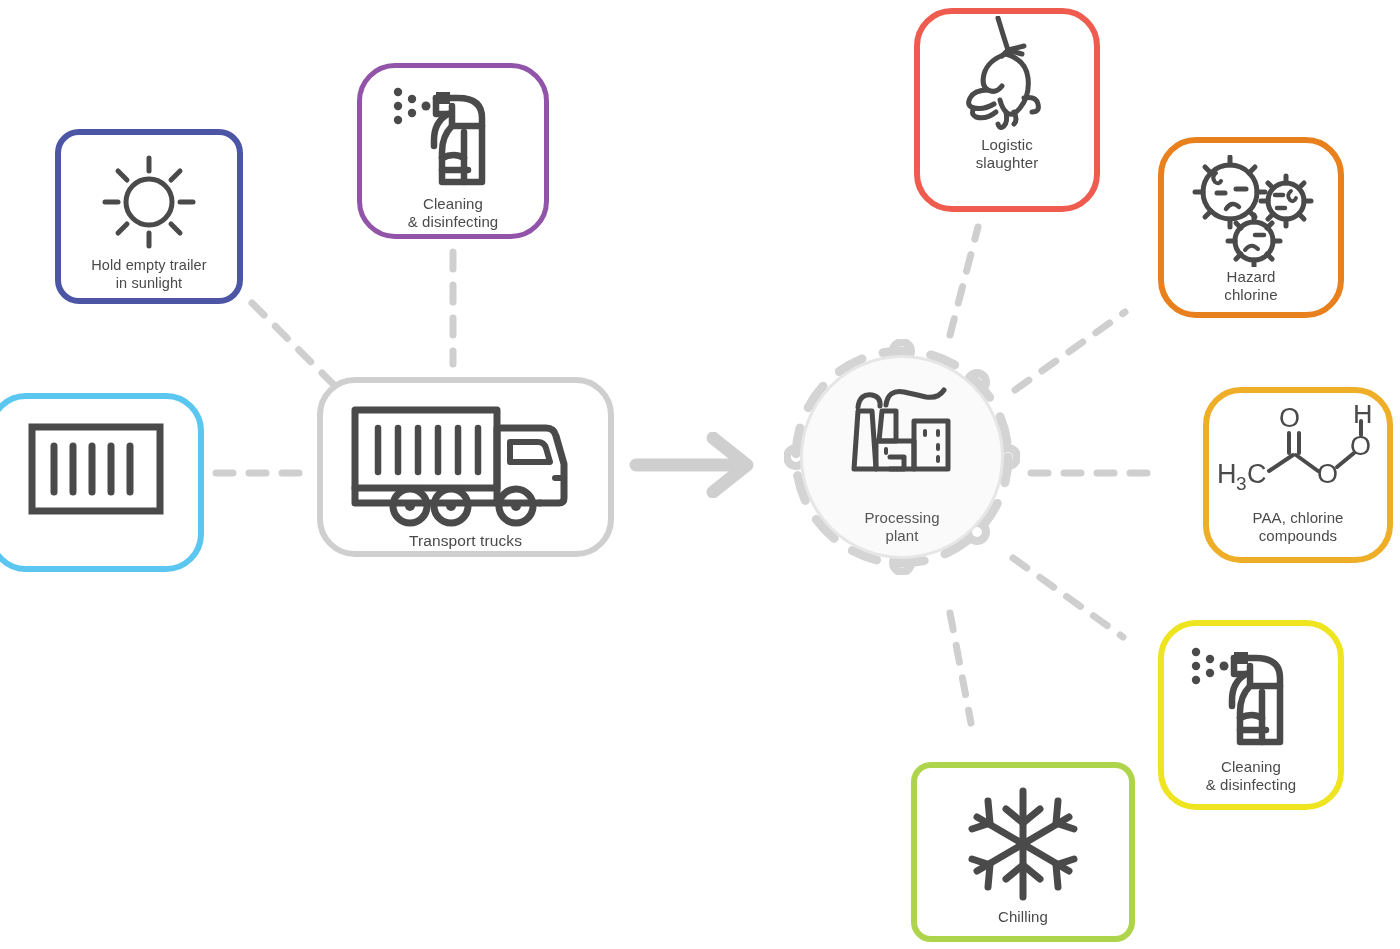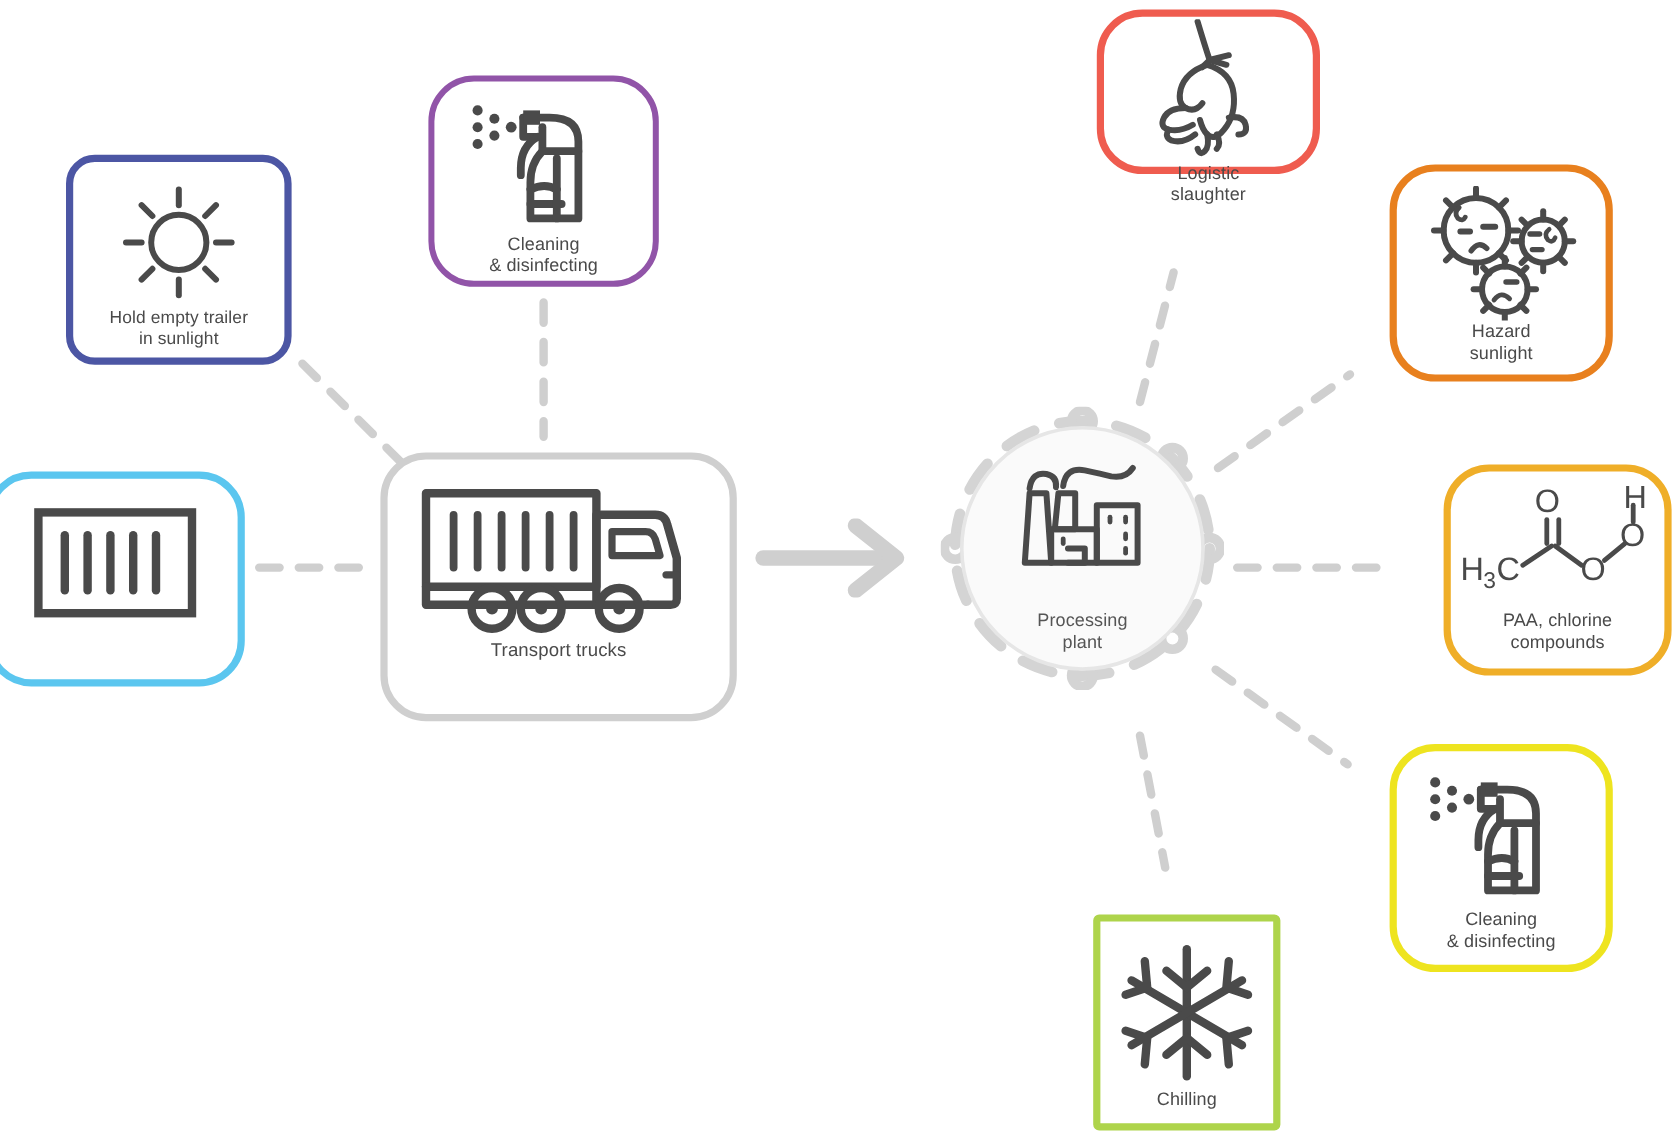--- a/index.html
+++ b/index.html
@@ -68,28 +68,28 @@
   #node-limit-trailer .icon-wrap { height: 112px; padding-top: 14px; }
   #node-limit-trailer .label { font-size: 14.5px; }
 
   #node-clean-purple {
     left: 357px; top: 63px; width: 192px; height: 176px;
     border-width: 5px; border-color: #9154a8; border-radius: 38px;
   }
   #node-clean-purple .icon-wrap { height: 115px; padding-top: 12px; }
 
   #node-trucks {
-    left: 317px; top: 377px; width: 297px; height: 224px;
+    left: 317px; top: 377px; width: 297px; height: 180px;
     border-width: 6px; border-color: #cfcfcf; border-radius: 38px;
   }
   #node-trucks .icon-wrap { height: 135px; padding-top: 16px; }
   #node-trucks .label { font-size: 15.5px; }
 
   #node-logistic {
-    left: 914px; top: 8px; width: 186px; height: 137px;
+    left: 914px; top: 8px; width: 186px; height: 204px;
     border-width: 6px; border-color: #ef5c4f; border-radius: 38px;
   }
   #node-logistic .icon-wrap { height: 116px; padding-top: 6px; }
 
   #node-hazard {
     left: 1158px; top: 137px; width: 186px; height: 181px;
     border-width: 6px; border-color: #e8801e; border-radius: 38px;
   }
   #node-hazard .icon-wrap { height: 115px; padding-top: 10px; }
 
@@ -99,22 +99,22 @@
   }
   #node-paa .icon-wrap { height: 108px; padding-top: 8px; }
 
   #node-clean-yellow {
     left: 1158px; top: 620px; width: 186px; height: 190px;
     border-width: 6px; border-color: #eee41f; border-radius: 38px;
   }
   #node-clean-yellow .icon-wrap { height: 120px; padding-top: 12px; }
 
   #node-chilling {
-    left: 911px; top: 762px; width: 156px; height: 180px;
-    border-width: 6px; border-color: #aed44b; border-radius: 5px;
+    left: 911px; top: 762px; width: 224px; height: 180px;
+    border-width: 6px; border-color: #aed44b; border-radius: 20px;
   }
   #node-chilling .icon-wrap { height: 128px; padding-top: 12px; }
 
   #node-plant {
     left: 800px; top: 355px; width: 204px; height: 204px;
     border: none; background: transparent; border-radius: 50%;
   }
   #node-plant .inner-disc {
     position: absolute;
     left: 0; top: 0;
@@ -416,21 +416,21 @@
             <line x1="82" y1="99" x2="87" y2="104"></line>
             <line x1="56" y1="99" x2="51" y2="104"></line>
             <line x1="82" y1="73" x2="87" y2="68"></line>
           </g>
           <line x1="70" y1="80" x2="79" y2="80" stroke-width="4.5"></line>
           <path d="M60 95 Q66 87 73 94" stroke-width="4"></path>
         </g>
       </svg>
     </div>
     <div class="label">Hazard
-sunlight</div>
+chlorine</div>
   </div>
 
   <div class="node" id="node-paa">
     <div class="icon-wrap">
       <svg width="170" height="100" viewBox="0 0 170 100">
         <g font-family="Liberation Sans, sans-serif" fill="#4a4a4a">
           <text x="4" y="78" font-size="27">H</text>
           <text x="23" y="85" font-size="19">3</text>
           <text x="34" y="78" font-size="27">C</text>
           <text x="66" y="22" font-size="27">O</text>

